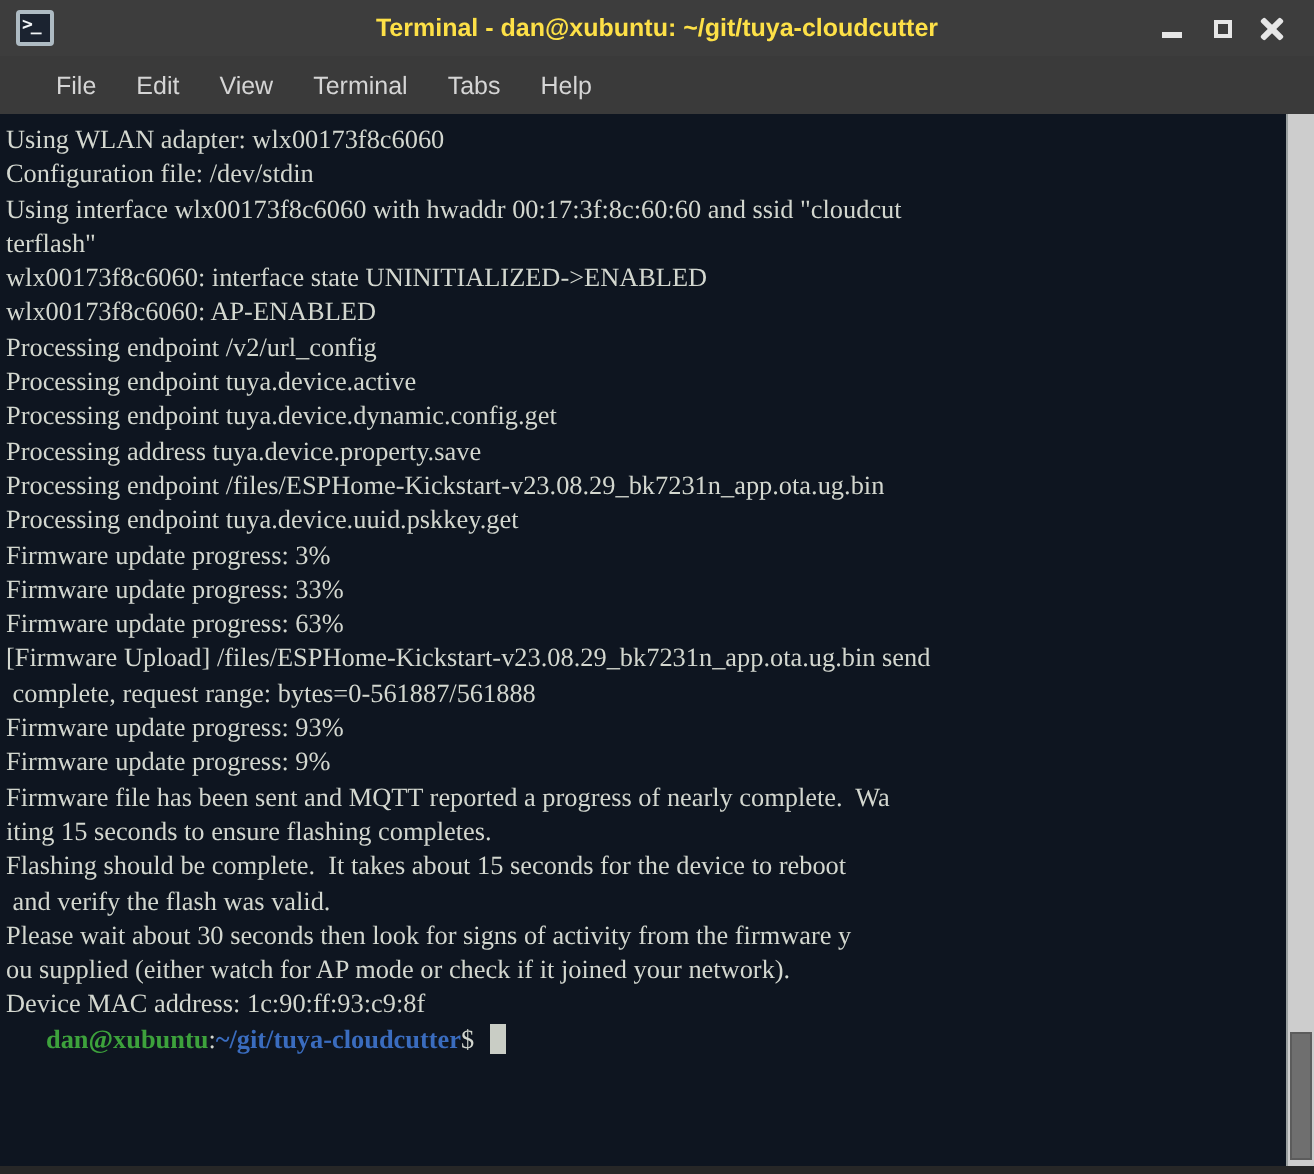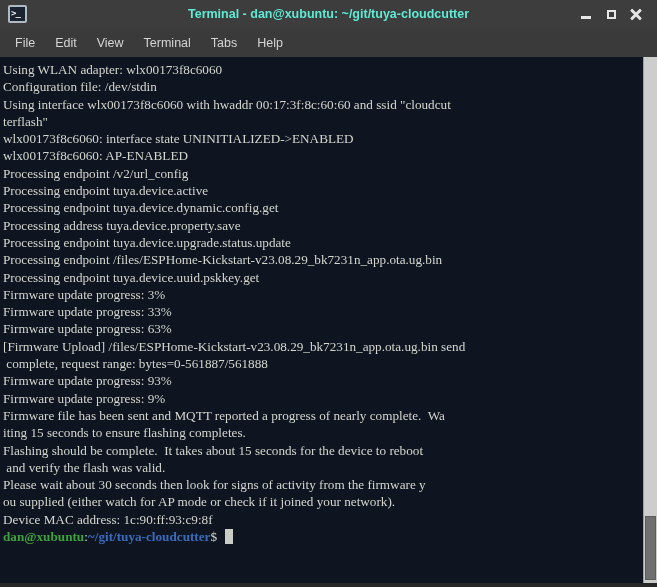--- a/index.html
+++ b/index.html
@@ -19,57 +19,57 @@
     display:flex;align-items:flex-start;justify-content:flex-start;
     box-sizing:border-box;flex:0 0 auto;
   }
   .title-icon span{
     font-family:"DejaVu Sans Mono",monospace;font-size:9px;font-weight:bold;
     color:#f2f5f7;line-height:13px;padding-left:1px;letter-spacing:-1px;
   }
   .title-text{
     position:absolute;left:0;right:0;top:0;height:28px;
     display:flex;align-items:center;justify-content:center;
-    font-size:12.5px;font-weight:bold;color:#5eead4;pointer-events:none;text-align:right;
+    font-size:12.5px;font-weight:bold;color:#fde047;pointer-events:none;text-align:right;
   }
   .controls{margin-left:auto;display:flex;align-items:center;gap:7px;padding-right:12px;}
   .ctrl{
     width:18px;height:18px;display:flex;align-items:center;justify-content:center;
     cursor:default;
   }
   .glyph-min{width:10px;height:3px;background:#e6e6e6;margin-top:6px;}
   .glyph-max{width:9px;height:9px;border:2.5px solid #e6e6e6;box-sizing:border-box;}
   .glyph-close{position:relative;width:12px;height:12px;}
   .glyph-close::before,.glyph-close::after{
     content:"";position:absolute;left:-1px;top:4.5px;width:14px;height:3px;
     background:#e6e6e6;border-radius:1px;
   }
   .glyph-close::before{transform:rotate(45deg);}
   .glyph-close::after{transform:rotate(-45deg);}
   
   .menubar{
     height:29px;background:#3a3a3a;display:flex;align-items:center;
-    padding-left:5px;
+    padding-left:18px;
   }
   .menu-item{
     color:#d5d5d5;font-size:12.5px;padding:5px 10px;cursor:default;
   }
   
   .term-area{
     position:absolute;left:0;right:0;top:57px;bottom:0;background:#0e1520;
   }
   .screen{
     position:absolute;left:0;top:0;right:14px;bottom:4px;
     padding:4px 0 0 3px;overflow:hidden;
     font-family:Liberation Serif, serif;
     font-size:13.2px;line-height:17.3px;color:#d3d7cf;
     cursor:text;
   }
   .term-line{white-space:pre;height:17.3px;}
-  .prompt-line{white-space:pre;height:17.3px;}
+  .prompt-line{white-space:pre;height:17.3px;margin-left:20px;}
   .p-user{color:#3da23c;font-weight:bold;}
   .p-path{color:#3a6cbe;font-weight:bold;}
   .p-plain{color:#d3d7cf;}
   .cursor{
     display:inline-block;width:8px;height:15px;background:#c9cdc5;
     vertical-align:-3px;margin-left:8px;
   }
   
   .scrollbar{
     position:absolute;top:0;right:0;bottom:4px;width:14px;
@@ -120,21 +120,20 @@
       <div class="term-line">Using WLAN adapter: wlx00173f8c6060</div>
       <div class="term-line">Configuration file: /dev/stdin</div>
       <div class="term-line">Using interface wlx00173f8c6060 with hwaddr 00:17:3f:8c:60:60 and ssid "cloudcut</div>
       <div class="term-line">terflash"</div>
       <div class="term-line">wlx00173f8c6060: interface state UNINITIALIZED-&gt;ENABLED</div>
       <div class="term-line">wlx00173f8c6060: AP-ENABLED</div>
       <div class="term-line">Processing endpoint /v2/url_config</div>
       <div class="term-line">Processing endpoint tuya.device.active</div>
       <div class="term-line">Processing endpoint tuya.device.dynamic.config.get</div>
       <div class="term-line">Processing address tuya.device.property.save</div>
-      <div class="term-line">Processing endpoint tuya.device.upgrade.status.update</div>
       <div class="term-line">Processing endpoint /files/ESPHome-Kickstart-v23.08.29_bk7231n_app.ota.ug.bin</div>
       <div class="term-line">Processing endpoint tuya.device.uuid.pskkey.get</div>
       <div class="term-line">Firmware update progress: 3%</div>
       <div class="term-line">Firmware update progress: 33%</div>
       <div class="term-line">Firmware update progress: 63%</div>
       <div class="term-line">[Firmware Upload] /files/ESPHome-Kickstart-v23.08.29_bk7231n_app.ota.ug.bin send</div>
       <div class="term-line"> complete, request range: bytes=0-561887/561888</div>
       <div class="term-line">Firmware update progress: 93%</div>
       <div class="term-line">Firmware update progress: 9%</div>
       <div class="term-line">Firmware file has been sent and MQTT reported a progress of nearly complete.  Wa</div>

